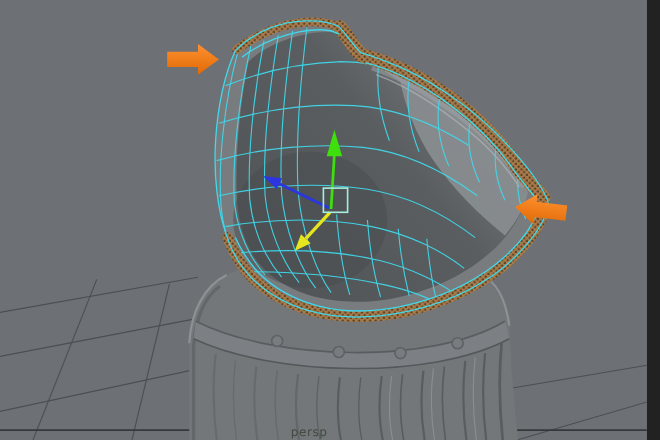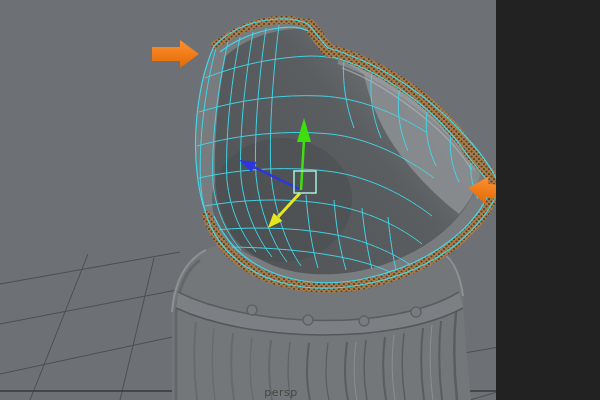--- a/index.html
+++ b/index.html
@@ -1,18 +1,18 @@
 <!DOCTYPE html>
 <html style="--background: #6d7175; --grid-line: #4b4f53; --grid-dark: #303438; --axis-line: #3d4a36; --boot-base: #73777a; --boot-shadow: #595d60; --boot-band: #7c8084; --mesh-base: #787c7f; --mesh-dark: #505457; --mesh-light: #8a8e91; --wireframe: #40d8ea; --band-base: #a87b4c; --band-dot: #5a4124; --manip-x: #2b36e0; --manip-y: #3fdf0e; --manip-z: #e6e61e; --manip-center: #a6ecdc; --arrow-orange: #ff7d18; --arrow-orange-dark: #e06a05; --label-text: #414b40;"><head>
 <meta charset="utf-8">
 <style>
   html,body{margin:0;padding:0;background:#222;}
   .viewport{
     position:relative;
-    width:496px;height:400px;
+    width:588px;height:400px;
     overflow:hidden;
     background:var(--background,#6d7175);
     font-family:"DejaVu Sans", sans-serif;
   }
   .viewport svg{position:absolute;left:0;top:0;display:block;}
   text.cam-label{
     font-family:"DejaVu Sans", sans-serif;
     font-size:11px;
     letter-spacing:0.5px;
   }

